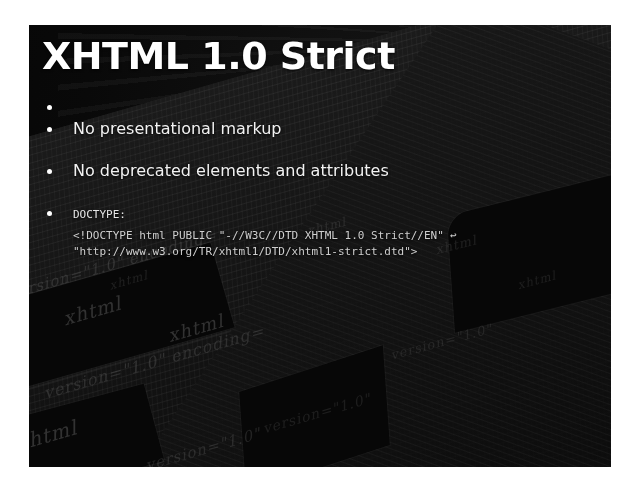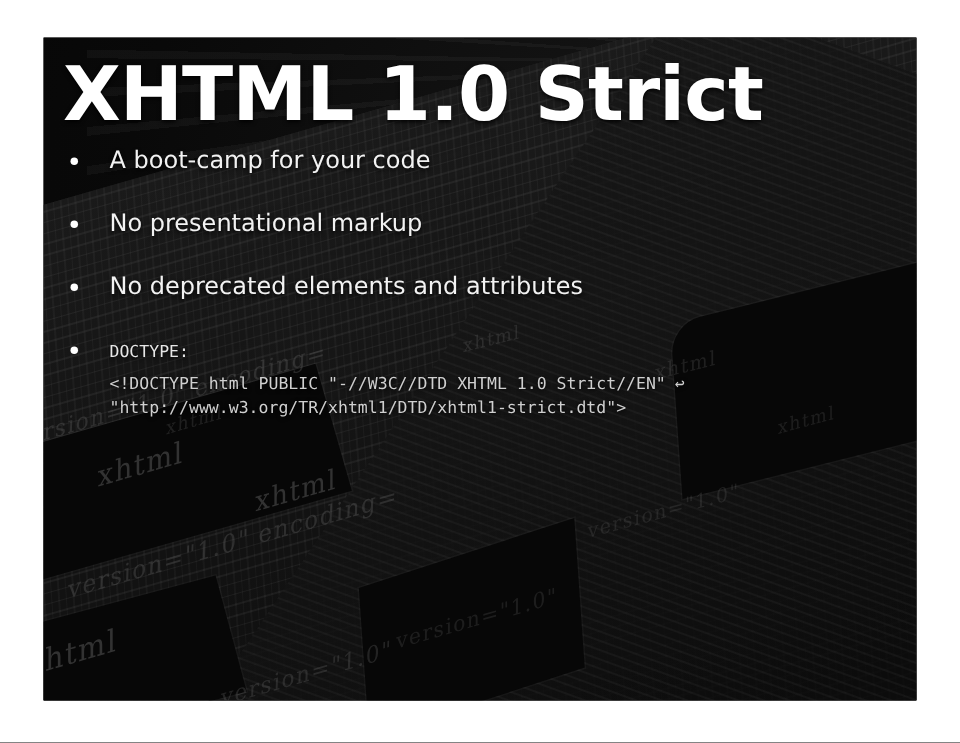--- a/index.html
+++ b/index.html
@@ -72,21 +72,21 @@
   .bg-text.t8{left:70%;top:48%;font-size:13px;transform:rotate(-14deg) skewX(-14deg);opacity:.24;}
   .bg-text.t9{left:14%;top:56%;font-size:12px;transform:rotate(-16deg) skewX(-18deg);opacity:.24;}
   .bg-text.t10{left:62%;top:70%;font-size:13px;transform:rotate(-15deg) skewX(-15deg);opacity:.22;}
   .bg-text.t11{left:84%;top:56%;font-size:12px;transform:rotate(-15deg) skewX(-15deg);opacity:.22;}
   .bg-text.t12{left:40%;top:86%;font-size:14px;transform:rotate(-16deg) skewX(-16deg);opacity:.22;}
 
   
   .content{position:absolute;inset:0;}
   .slide-title{
     position:absolute;left:13px;top:9px;
-    color:#ffffff;font-size:50px;font-weight:bold;letter-spacing:-0.5px;
+    color:#ffffff;font-size:38px;font-weight:bold;letter-spacing:-0.5px;
     text-shadow:0 1px 3px rgba(0,0,0,.9);
   }
   .bullets{position:absolute;left:13px;top:72px;width:556px;}
   .bullet{position:relative;padding-left:31px;margin-bottom:22px;}
   .dot{
     position:absolute;left:5px;top:8px;width:5px;height:5px;border-radius:50%;
     background:#ffffff;
   }
   .bullet-label{
     color:#f2f2f2;font-size:16px;line-height:20px;
@@ -135,21 +135,20 @@
     <div class="bg-text t12">version="1.0"</div>
   </div>
 
   <div class="content">
     <div class="slide-title">XHTML 1.0 Strict</div>
 
     <div class="bullets">
 
       <div class="bullet">
         <span class="dot"></span>
-        <span class="bullet-label">A boot-camp for your code</span>
       </div>
 
       <div class="bullet">
         <span class="dot"></span>
         <span class="bullet-label">No presentational markup</span>
       </div>
 
       <div class="bullet">
         <span class="dot"></span>
         <span class="bullet-label">No deprecated elements and attributes</span>

